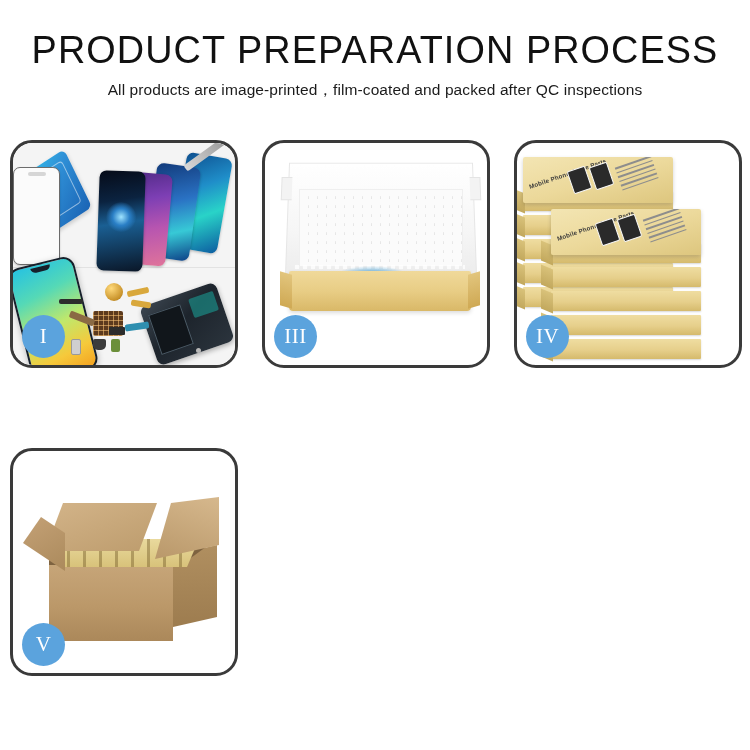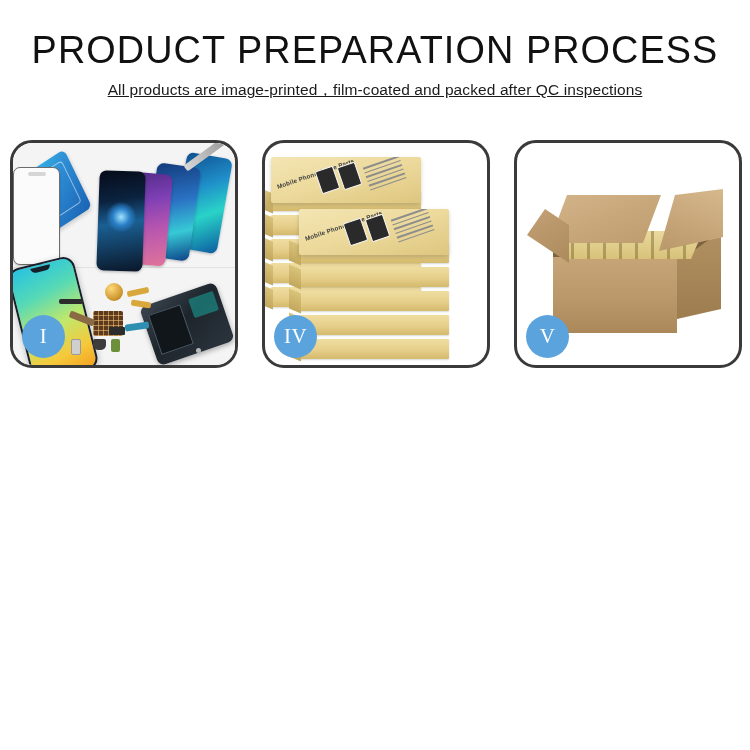--- a/index.html
+++ b/index.html
@@ -32,21 +32,20 @@
     white-space: nowrap;
   }
   #subtitle {
     font-family: "Liberation Sans", sans-serif;
     font-size: 15.5px;
     font-weight: 400;
     color: #1b1b1b;
     margin-top: 9px;
     letter-spacing: 0.1px;
     white-space: nowrap;
-    text-decoration: underline;
   }
 
   
   #panel-grid {
     position: absolute;
     top: 140px;
     left: 10px;
     width: 732px;
     display: grid;
     grid-template-columns: repeat(3, 228px);
@@ -435,20 +434,29 @@
         <div class="part btn2"></div>
         <div class="part cam"></div>
         <div class="part chip2"></div>
         <div class="part scr1"></div>
       </div>
     </div>
     <div class="badge">I</div>
   </div>
 
 
+  <div class="panel">
+    <div class="panel-photo">
+      <div class="p3-lid"></div>
+      <div class="p3-foam"></div>
+      <div class="p3-content"></div>
+      <div class="p3-tray"></div>
+    </div>
+    <div class="badge">III</div>
+  </div>
 
   <div class="panel">
     <div class="panel-photo">
       <div class="stack">
         <div class="ybox sE"></div>
         <div class="ybox sD"></div>
         <div class="ybox sC"></div>
         <div class="ybox sB"></div>
         <div class="ybox sA"></div>
         <div class="btop tA">

